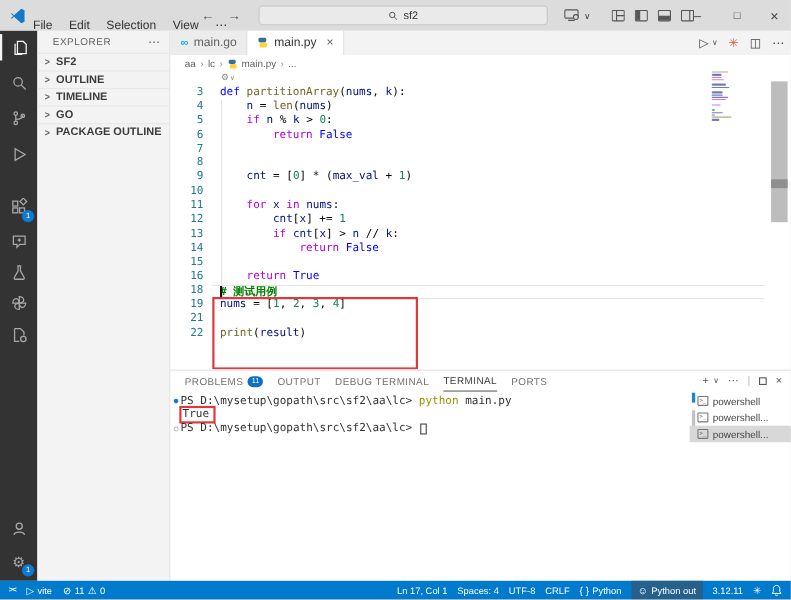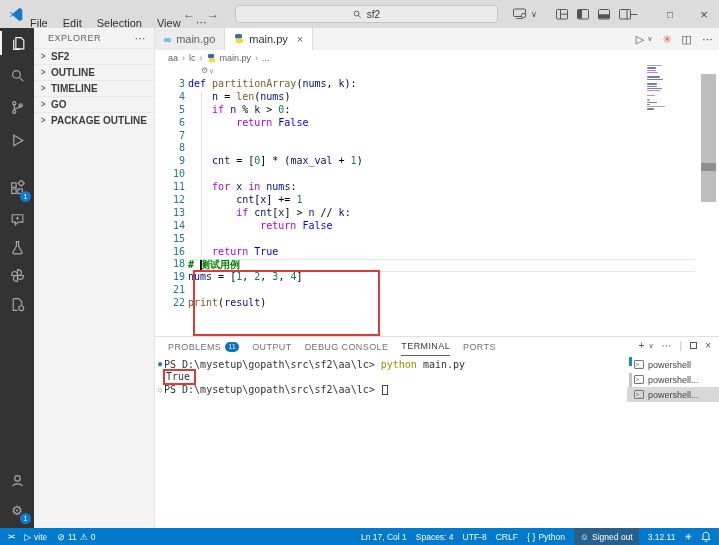--- a/index.html
+++ b/index.html
@@ -44,21 +44,21 @@
   .tab-actions .chev{font-size:7px;color:#555;margin-left:-7px;}
   .star-red{color:#dd5a45;font-size:11px;}
   .breadcrumb{position:absolute;left:155px;top:50px;width:564px;height:13px;background:#fff;display:flex;align-items:flex-end;gap:4px;padding-left:13px;font-size:9px;color:#616161;}
   .bc-sep{font-size:9px;color:#888;}
 
   .editor{position:absolute;left:155px;top:63px;width:564px;height:273px;background:#fff;overflow:hidden;}
   .code-lines{position:absolute;left:0;top:15px;width:100%;font-family:"DejaVu Sans Mono",monospace;font-size:10px;}
   .cl-row{height:12.9px;display:flex;white-space:pre;}
   .cl-num{width:30px;text-align:right;color:#237893;flex:0 0 30px;}
   .cl-num.cur{color:#0b216f;}
-  .cl-text{margin-left:3px;color:#000;}
+  .cl-text{margin-left:15px;color:#000;}
   .deco-gear{position:absolute;left:46px;top:3px;font-size:8px;color:#808080;letter-spacing:1px;}
   .cur-line{position:absolute;left:38px;right:24px;top:195.6px;height:13px;border-top:1px solid #e5e5e5;border-bottom:1px solid #e5e5e5;}
   .cursor-bar{position:absolute;left:45px;top:196.5px;width:1.5px;height:11.5px;background:#111;}
   .indent-guide{position:absolute;left:45.5px;top:28px;width:1px;height:168px;background:#e3e3e3;}
   .ann-code{position:absolute;left:38px;top:207px;width:187px;height:66px;border:2px solid #e0393c;}
   .minimap{position:absolute;left:492px;top:2px;width:24px;}
   .mm-bar{height:1.4px;margin-bottom:0.9px;opacity:.55;border-radius:1px;}
   .scrollstrip{position:absolute;left:546px;top:11px;width:15px;height:128px;background:#bdbdbd;}
   .scrollstrip .dark{position:absolute;left:0;top:89px;width:15px;height:8px;background:#8f8f8f;}
 
@@ -344,21 +344,21 @@
   <div class="panel">
     <div class="panel-tabs">
       <div class="ptab">
           <span>PROBLEMS</span>
           <span class="pbadge">11</span>
         </div>
       <div class="ptab">
           <span>OUTPUT</span>
         </div>
       <div class="ptab">
-          <span>DEBUG CONSOLE</span>
+          <span>DEBUG TERMINAL</span>
         </div>
       <div class="ptab active">
           <span>TERMINAL</span>
         </div>
       <div class="ptab">
           <span>PORTS</span>
         </div>
     </div>
     <div class="panel-actions">
       <span>+</span>
@@ -409,21 +409,21 @@
       <span class="sb-item">Ln 17, Col 1</span>
       <span class="sb-item">Spaces: 4</span>
       <span class="sb-item">UTF-8</span>
       <span class="sb-item">CRLF</span>
       <span class="sb-item">
           <span class="sb-ic">{ }</span>
           <span>Python</span>
         </span>
       <span class="sb-item hl">
           <span class="sb-ic">☺</span>
-          <span>Signed out</span>
+          <span>Python out</span>
         </span>
       <span class="sb-item">3.12.11</span>
       <span class="sb-item sb-ic">✳</span>
       <span class="sb-item">
           <svg width="10" height="11" viewBox="0 0 10 11">
             <path d="M5 1.2c-1.9 0-2.9 1.4-2.9 2.9v2.8L1 8.5h8L7.9 6.9V4.1c0-1.5-1-2.9-2.9-2.9z" fill="none" stroke="#fff" stroke-width="0.9"></path>
             <path d="M4 9.6a1 1 0 002 0" fill="none" stroke="#fff" stroke-width="0.9"></path>
           </svg>
         </span>
     </div>

